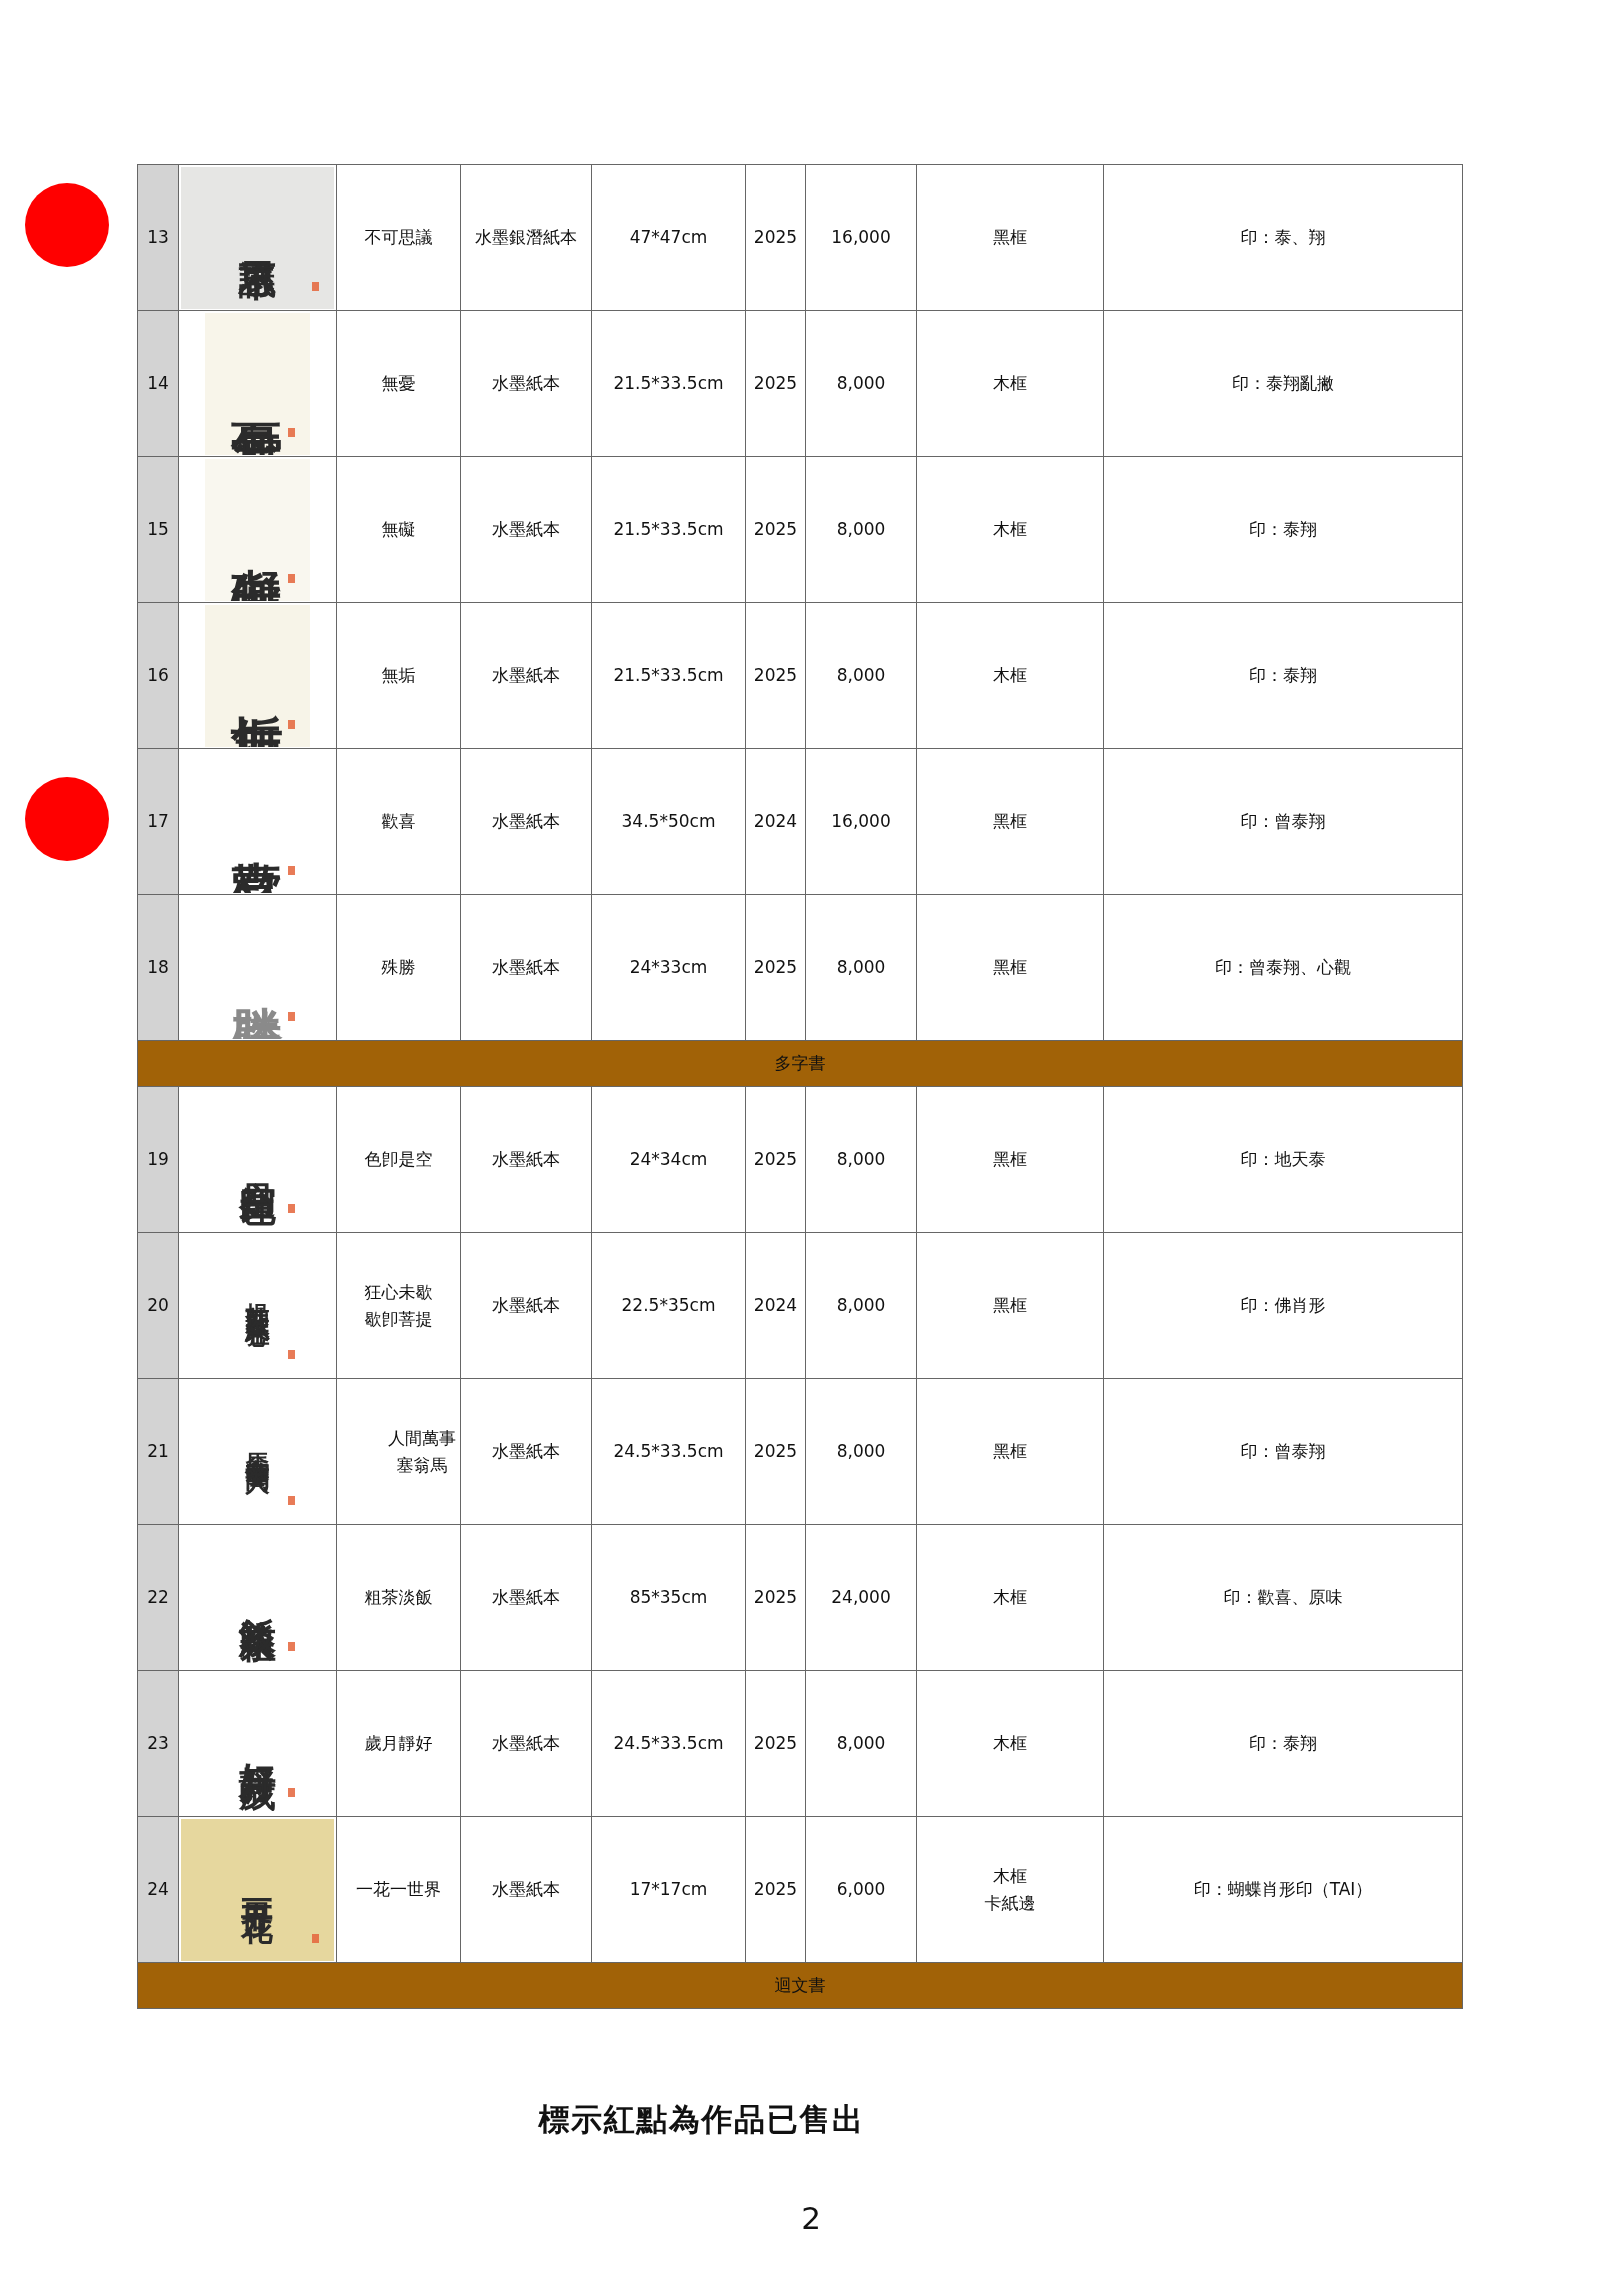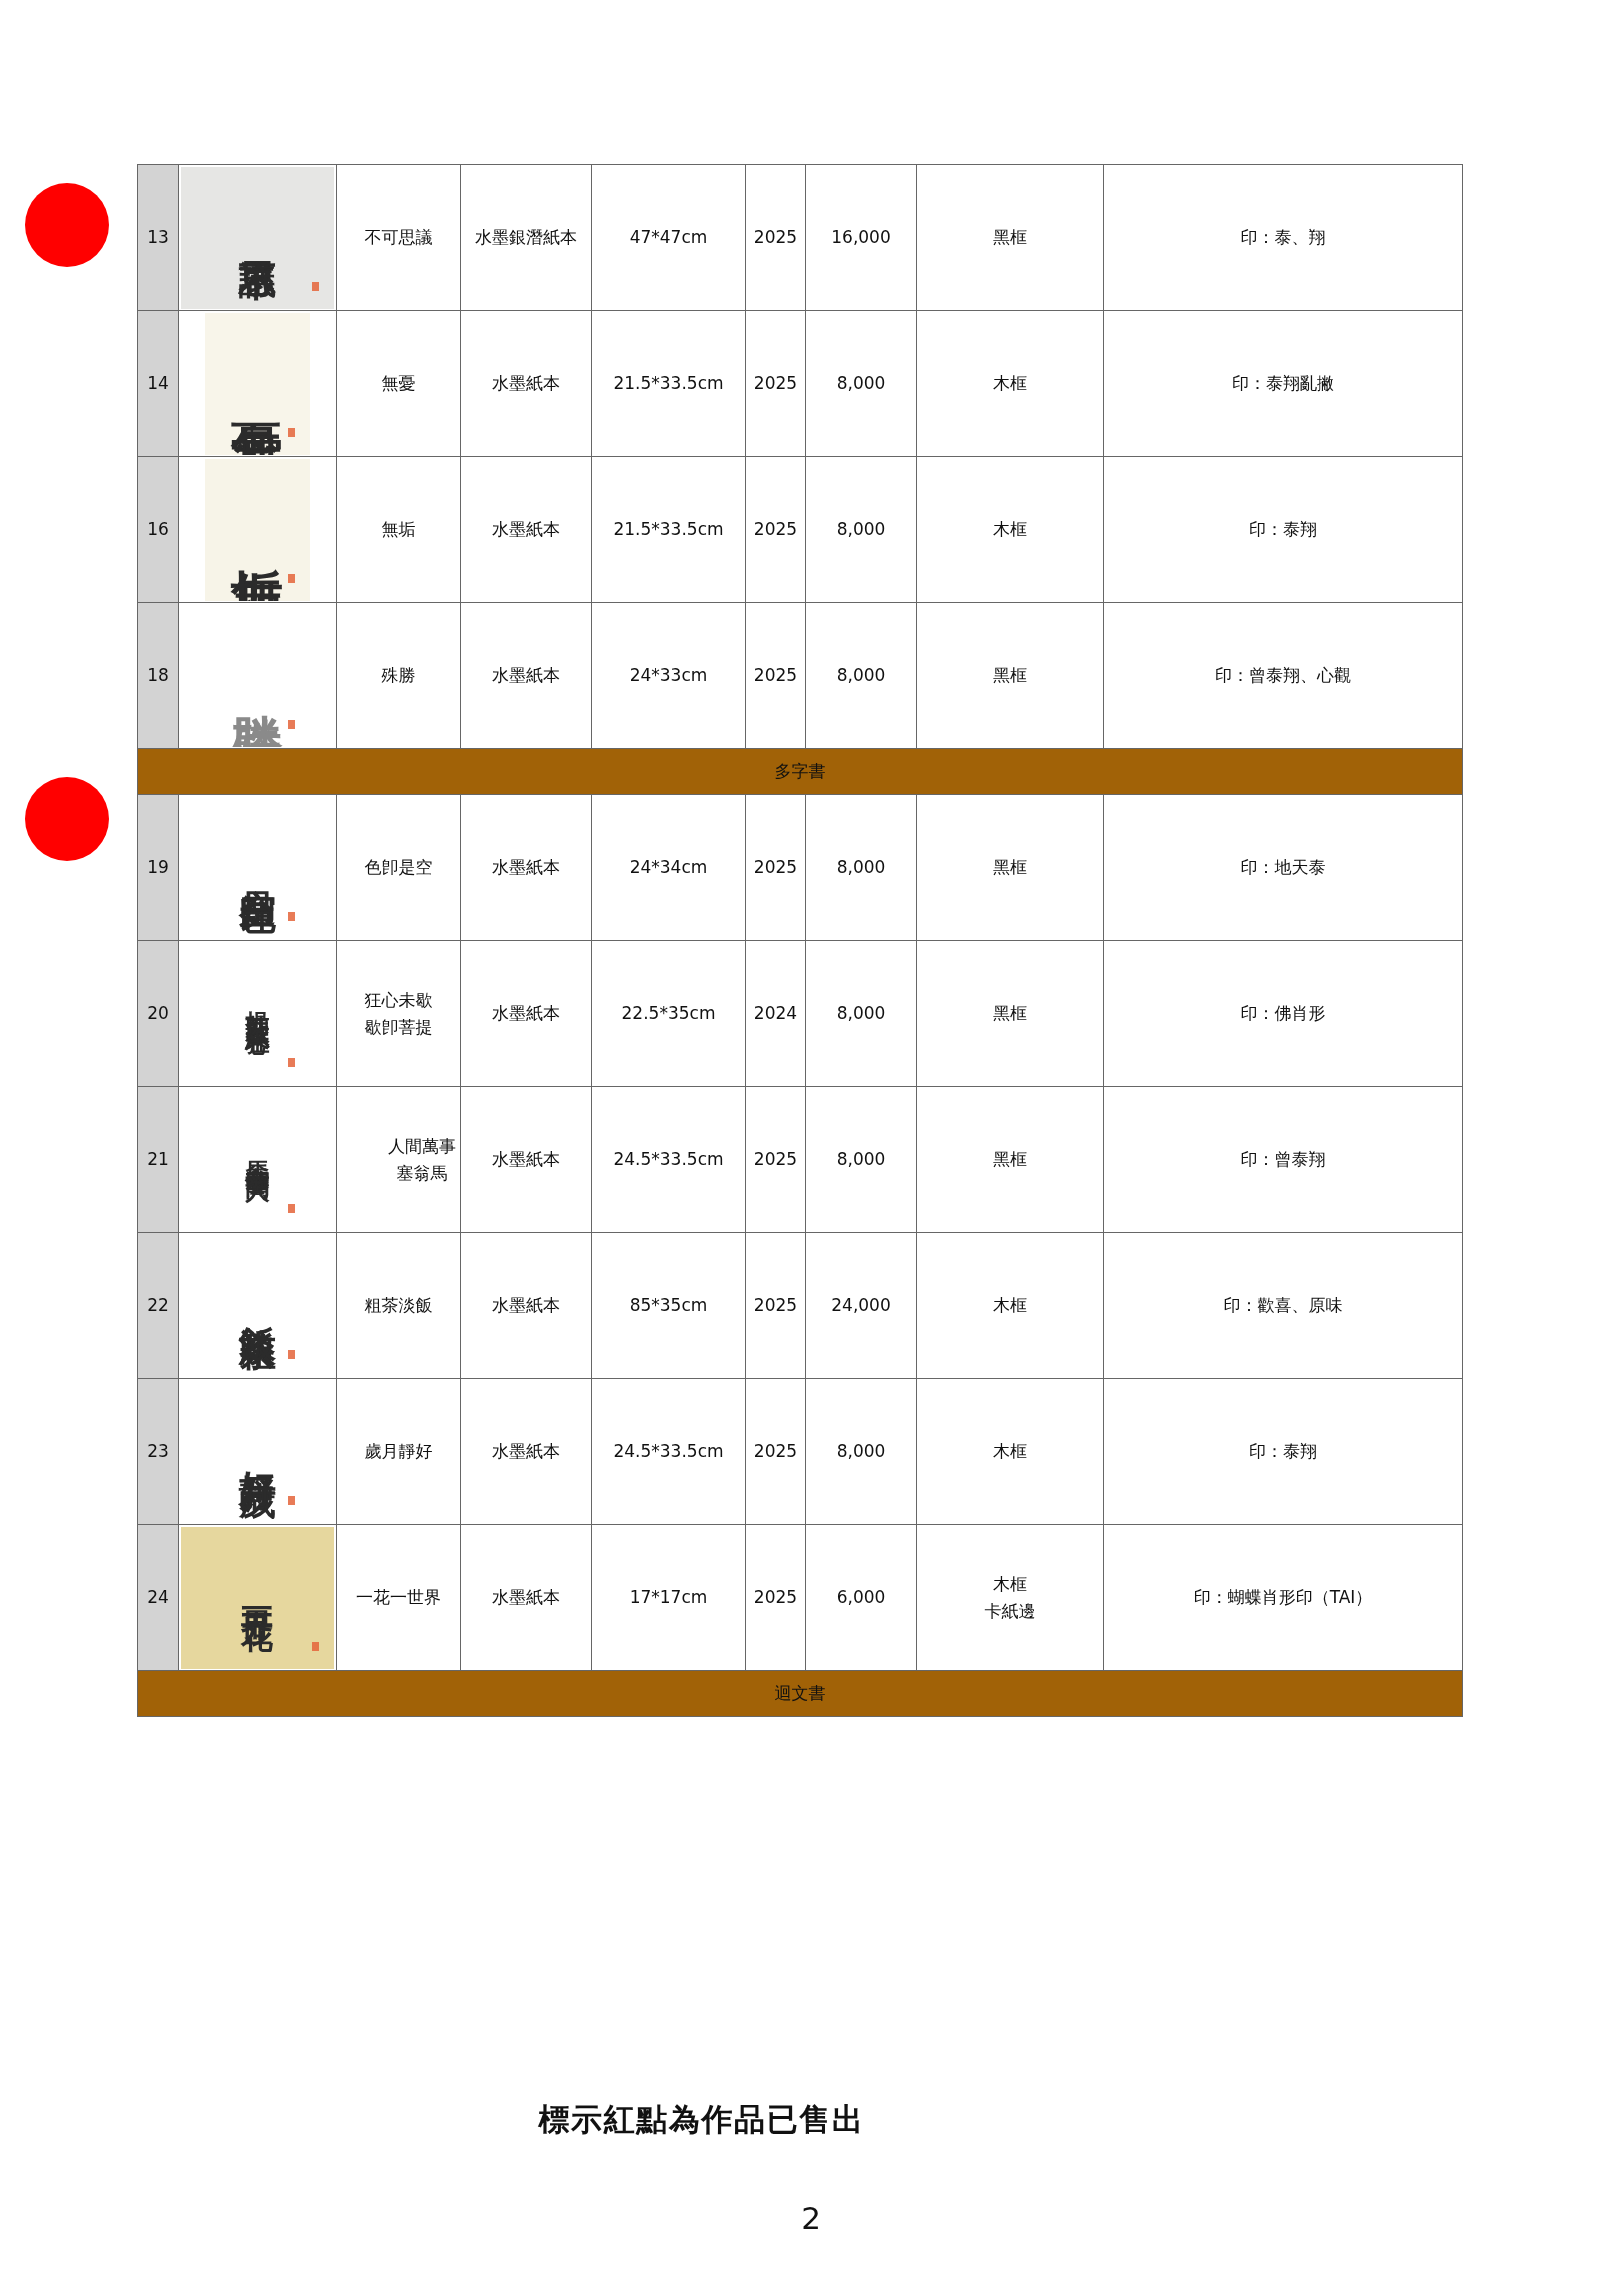--- a/index.html
+++ b/index.html
@@ -91,34 +91,66 @@
         </td>
         <td style="white-space: pre-line;">無憂</td>
         <td>水墨紙本</td>
         <td>21.5*33.5cm</td>
         <td>2025</td>
         <td>8,000</td>
         <td style="white-space: pre-line;">木框</td>
         <td>印：泰翔亂撇</td>
       </tr>
       <tr class="item">
+        <td class="num">15</td>
+        <td class="thumb">
+          <div class="thumb-box" style="background: rgb(249, 247, 239); width: 105px;">
+            <div class="callig" style="font-size: 52px;">無礙</div>
+            <span class="seal" style="right: 14.6px; bottom: 18px;"></span>
+          </div>
+        </td>
+        <td style="white-space: pre-line;">無礙</td>
+        <td>水墨紙本</td>
+        <td>21.5*33.5cm</td>
+        <td>2025</td>
+        <td>8,000</td>
+        <td style="white-space: pre-line;">木框</td>
+        <td>印：泰翔</td>
+      </tr>
+      <tr class="item">
         <td class="num">16</td>
         <td class="thumb">
           <div class="thumb-box" style="background: rgb(247, 244, 232); width: 105px;">
             <div class="callig" style="font-size: 52px;">無垢</div>
             <span class="seal" style="right: 14.6px; bottom: 18px;"></span>
           </div>
         </td>
         <td style="white-space: pre-line;">無垢</td>
         <td>水墨紙本</td>
         <td>21.5*33.5cm</td>
         <td>2025</td>
         <td>8,000</td>
         <td style="white-space: pre-line;">木框</td>
         <td>印：泰翔</td>
+      </tr>
+      <tr class="item">
+        <td class="num">17</td>
+        <td class="thumb">
+          <div class="thumb-box" style="background: rgb(255, 255, 255); width: 105px;">
+            <div class="callig" style="font-size: 52px;">歡喜</div>
+            <span class="seal" style="right: 14.6px; bottom: 18px;"></span>
+          </div>
+        </td>
+        <td style="white-space: pre-line;">歡喜</td>
+        <td>水墨紙本</td>
+        <td>34.5*50cm</td>
+        <td>2024</td>
+        <td>16,000</td>
+        <td style="white-space: pre-line;">黑框</td>
+        <td>印：曾泰翔</td>
       </tr>
       <tr class="item">
         <td class="num">18</td>
         <td class="thumb">
           <div class="thumb-box" style="background: rgb(255, 255, 255); width: 105px;">
             <div class="callig" style="font-size: 52px; color: rgb(138, 138, 138);">殊勝</div>
             <span class="seal" style="right: 14.6px; bottom: 18px;"></span>
           </div>
         </td>
         <td style="white-space: pre-line;">殊勝</td>

